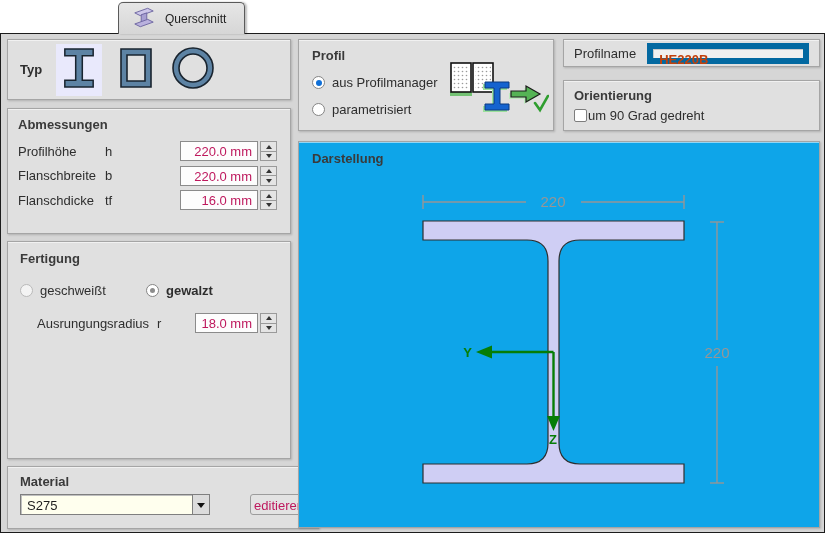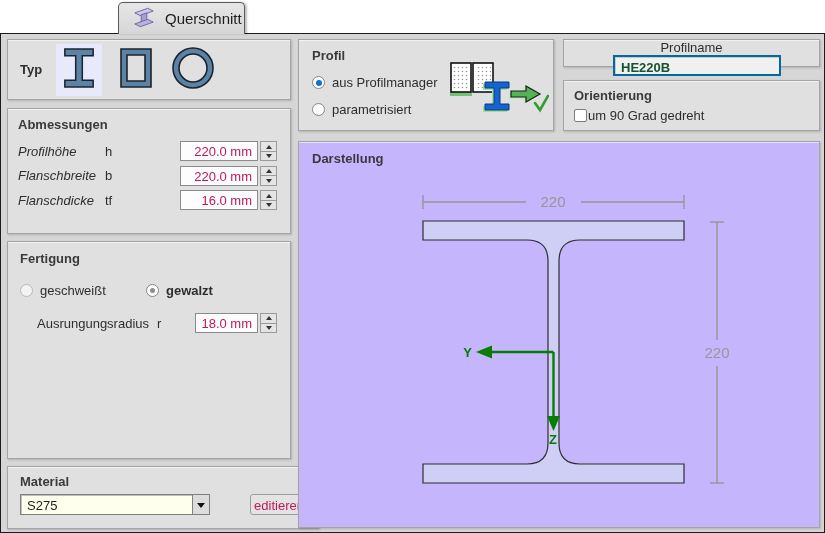--- a/index.html
+++ b/index.html
@@ -8,39 +8,39 @@
 
   
   .window { position:absolute; left:0; top:33px; width:825px; height:500px;
             background:#d6d6d6; border:1px solid #1c1c1c; }
 
   
   .tab { position:absolute; left:118px; top:2px; width:127px; height:32px; z-index:5;
          background:linear-gradient(#e6e6e6,#d6d6d6); border:1px solid #5a5a5a; border-bottom:none;
          border-radius:5px 5px 0 0; display:flex; align-items:center; gap:9px; padding-left:13px;
          box-shadow:2px 0 2px rgba(0,0,0,.25); }
-  .tab-label { font-size:15px; color:#1e1e1e; }
+  .tab-label { font-size:12px; color:#1e1e1e; }
 
   
   .panel { position:absolute; background:#e0e0e0; border:1px solid #a5a5a5; border-radius:0;
            box-shadow:1px 1px 2px rgba(0,0,0,.18), inset 0 1px 0 rgba(255,255,255,.55); }
   .ptitle { font-weight:bold; color:#3a3a3a; }
 
   
   .panel-typ { left:6px; top:5px; width:284px; height:61px; display:flex; align-items:center; padding:0 12px; }
   .typ-label { font-weight:bold; margin-right:14px; }
   .shape-btn { display:flex; align-items:center; justify-content:center; width:46px; height:52px;
                margin-right:11px; background:transparent; border:none; cursor:pointer; }
   .shape-btn.sel { background:#e9e9fc; }
 
   
   .panel-abm { left:6px; top:74px; width:284px; height:126px; padding:8px 13px 0 10px; }
   .panel-abm .ptitle { margin-bottom:7px; }
   .dim-row { display:flex; align-items:center; height:24.5px; }
-  .dim-row .lbl { width:87px;font-style:italic; }
+  .dim-row .lbl { width:87px; }
   .dim-row .sym { width:10px; }
   .spin { display:flex; height:20px; margin-left:auto; width:97px; }
   .spin-field { flex:1; background:#fdfdfd; border:1px solid #8b8b8b; text-align:right;
                 padding:2px 5px 0 2px; color:#be185d; font-size:13px; }
   .spin-btns { width:17px; margin-left:2px; border:1px solid #9a9a9a; background:#e4e4e4;
                display:flex; flex-direction:column; }
   .spin-up, .spin-down { flex:1; position:relative; cursor:pointer; }
   .spin-up { border-bottom:1px solid #9a9a9a; }
   .spin-up::after, .spin-down::after { content:''; position:absolute; left:50%; top:50%;
                transform:translate(-50%,-50%); border-left:3px solid transparent; border-right:3px solid transparent; }
@@ -72,33 +72,33 @@
               border-left:4px solid transparent; border-right:4px solid transparent; border-top:5px solid #111; }
   .btn-edit { margin-left:auto; width:58px; height:21px; background:#e3e3e3; border:1px solid #9c9c9c;
               border-radius:3px; color:#be185d; font-size:13px; text-align:center; padding-top:3px; cursor:default; }
 
   
   .panel-profil { left:297px; top:5px; width:256px; height:92px; padding:8px 0 0 13px; }
   .profil-radio-row { display:flex; align-items:center; margin-top:12px; }
   .profil-icons { position:absolute; right:4px; top:18px; }
 
   
-  .panel-pname { left:562px; top:5px; width:257px; height:28px; display:flex; align-items:center; padding:0 10px;flex-direction:column; }
-  .pname-field { margin-left:11px; width:168px; height:21px; background:#f0f0f0; border:2px solid #0369a1;
-                 box-shadow:inset 1px 1px 0 #c9c9c9; color:#14532d; font-weight:600; padding:3px 0 0 6px; }
+  .panel-pname { left:562px; top:5px; width:257px; height:28px; display:flex; align-items:center; padding:0 10px; }
+  .pname-field { margin-left:11px; width:168px; height:21px; background:#f0f0f0; border:6px solid #0369a1;
+                 box-shadow:inset 1px 1px 0 #c9c9c9; color:#c2410c; font-weight:600; padding:3px 0 0 6px; }
 
   
   .panel-orient { left:562px; top:46px; width:257px; height:51px; padding:7px 0 0 10px; }
   .orient-row { display:flex; align-items:center; margin-top:5px; }
   .checkbox { width:13px; height:13px; background:#fff; border:1px solid #7d7d7d; border-radius:2px;
               flex:none; cursor:pointer; }
   .check-lbl { margin-left:1px; }
 
   
-  .panel-dar { left:297px; top:107px; width:522px; height:387px; background:#c4b5fd; }
+  .panel-dar { left:297px; top:107px; width:522px; height:387px; background:#0ea5e9; }
   .panel-dar .ptitle { position:absolute; left:13px; top:9px; }
   .dar-svg { position:absolute; left:0; top:0; width:520px; height:385px; }
 
   svg text { font-family:"Liberation Sans", sans-serif; }
 </style>
 </head>
 <body>
 
 <div class="screen">
 

